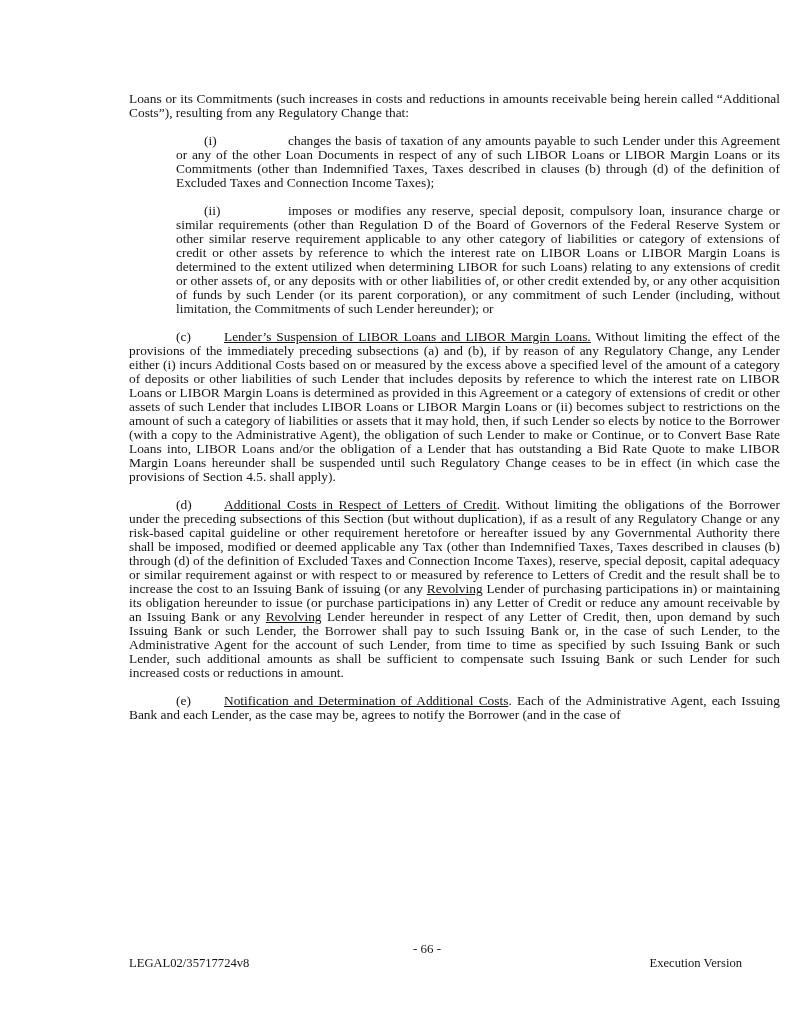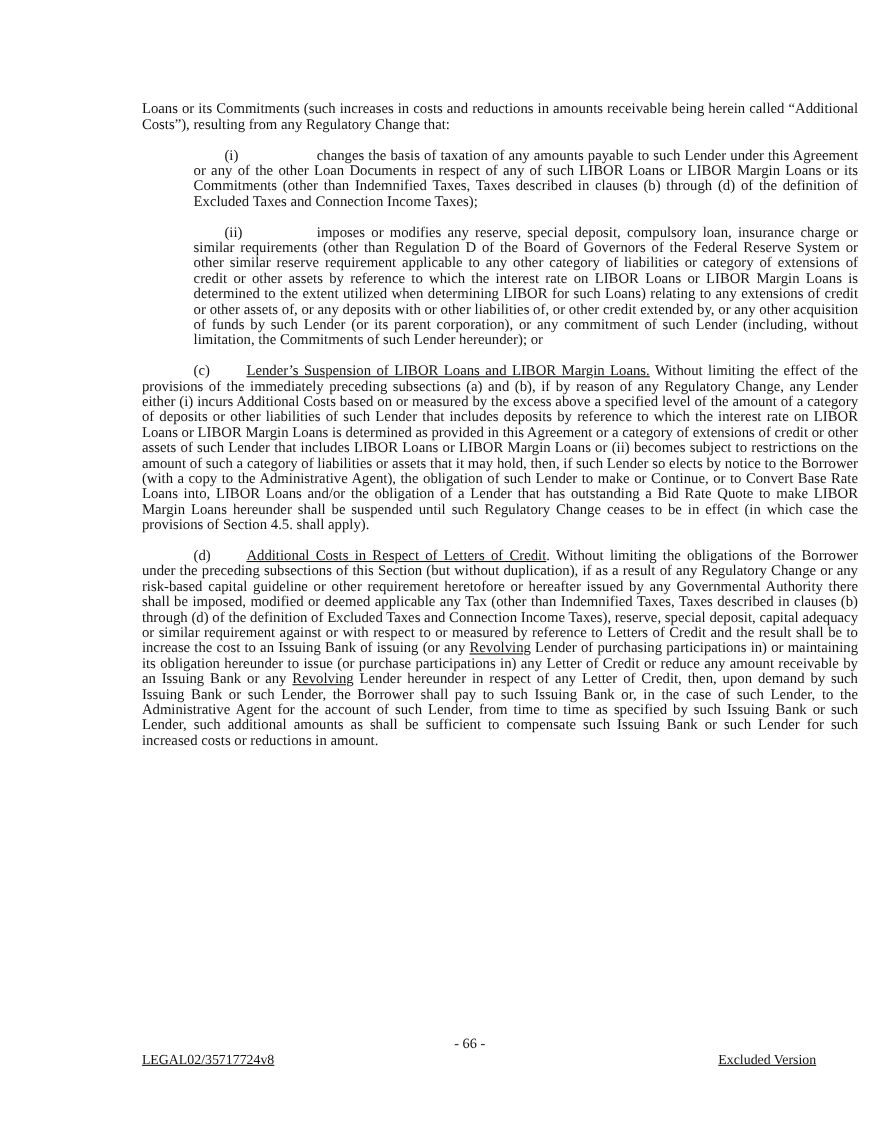--- a/index.html
+++ b/index.html
@@ -58,40 +58,40 @@
     font-size: 13px;
   }
   .footer-row {
     position: absolute;
     top: 956px;
     left: 93px;
     right: 93px;
     display: flex;
     justify-content: space-between;
     font-size: 12.6px;
-    text-decoration: underline;
   }
 </style>
 </head>
 <body>
 
 <div class="page">
 
   <p class="body-para"><span>Loans or its Commitments (such increases in costs and reductions in amounts receivable being herein called “Additional Costs”), resulting from any Regulatory Change that:</span></p>
 
   <p class="clause"><span class="num">(i)</span><span><span>changes the basis of taxation of any amounts payable to such Lender under this Agreement or any of the other Loan Documents in respect of any of such LIBOR Loans or LIBOR Margin Loans or its Commitments (other than Indemnified Taxes, Taxes described in clauses (b) through (d) of the definition of Excluded Taxes and Connection Income Taxes);</span></span></p>
 
   <p class="clause"><span class="num">(ii)</span><span><span>imposes or modifies any reserve, special deposit, compulsory loan, insurance charge or similar requirements (other than Regulation D of the Board of Governors of the Federal Reserve System or other similar reserve requirement applicable to any other category of liabilities or category of extensions of credit or other assets by reference to which the interest rate on LIBOR Loans or LIBOR Margin Loans is determined to the extent utilized when determining LIBOR for such Loans) relating to any extensions of credit or other assets of, or any deposits with or other liabilities of, or other credit extended by, or any other acquisition of funds by such Lender (or its parent corporation), or any commitment of such Lender (including, without limitation, the Commitments of such Lender hereunder); or</span></span></p>
 
 
   <p class="section"><span class="num">(c)</span><span><span class="u">Lender’s Suspension of LIBOR Loans and LIBOR Margin Loans.</span><span>  Without limiting the effect of the provisions of the immediately preceding subsections (a) and (b), if by reason of any Regulatory Change, any Lender either (i) incurs Additional Costs based on or measured by the excess above a specified level of the amount of a category of deposits or other liabilities of such Lender that includes deposits by reference to which the interest rate on LIBOR Loans or LIBOR Margin Loans is determined as provided in this Agreement or a category of extensions of credit or other assets of such Lender that includes LIBOR Loans or LIBOR Margin Loans or (ii) becomes subject to restrictions on the amount of such a category of liabilities or assets that it may hold, then, if such Lender so elects by notice to the Borrower (with a copy to the Administrative Agent), the obligation of such Lender to make or Continue, or to Convert Base Rate Loans into, LIBOR Loans and/or the obligation of a Lender that has outstanding a Bid Rate Quote to make LIBOR Margin Loans hereunder shall be suspended until such Regulatory Change ceases to be in effect (in which case the provisions of Section 4.5. shall apply).</span></span></p>
 
   <p class="section"><span class="num">(d)</span><span><span class="u">Additional Costs in Respect of Letters of Credit</span><span>.  Without limiting the obligations of the Borrower under the preceding subsections of this Section (but without duplication), if as a result of any Regulatory Change or any risk-based capital guideline or other requirement heretofore or hereafter issued by any Governmental Authority there shall be imposed, modified or deemed applicable any Tax (other than Indemnified Taxes, Taxes described in clauses (b) through (d) of the definition of Excluded Taxes and Connection Income Taxes), reserve, special deposit, capital adequacy or similar requirement against or with respect to or measured by reference to Letters of Credit and the result shall be to increase the cost to an Issuing Bank of issuing (or any </span><span class="u">Revolving</span><span> Lender of purchasing participations in) or maintaining its obligation hereunder to issue (or purchase participations in) any Letter of Credit or reduce any amount receivable by an Issuing Bank or any </span><span class="u">Revolving</span><span> Lender hereunder in respect of any Letter of Credit, then, upon demand by such Issuing Bank or such Lender, the Borrower shall pay to such Issuing Bank or, in the case of such Lender, to the Administrative Agent for the account of such Lender, from time to time as specified by such Issuing Bank or such Lender, such additional amounts as shall be sufficient to compensate such Issuing Bank or such Lender for such increased costs or reductions in amount.</span></span></p>
 
+  <p class="section"><span class="num">(e)</span><span><span class="u">Notification and Determination of Additional Costs</span><span>.  Each of the Administrative Agent, each Issuing Bank and each Lender, as the case may be, agrees to notify the Borrower (and in the case of</span></span></p>
 
   <div class="pageno">- 66 -</div>
 
   <div class="footer-row">
     <span>LEGAL02/35717724v8</span>
-    <span>Excluded Version</span>
+    <span>Execution Version</span>
   </div>
 
 </div>
 
 </body></html>

